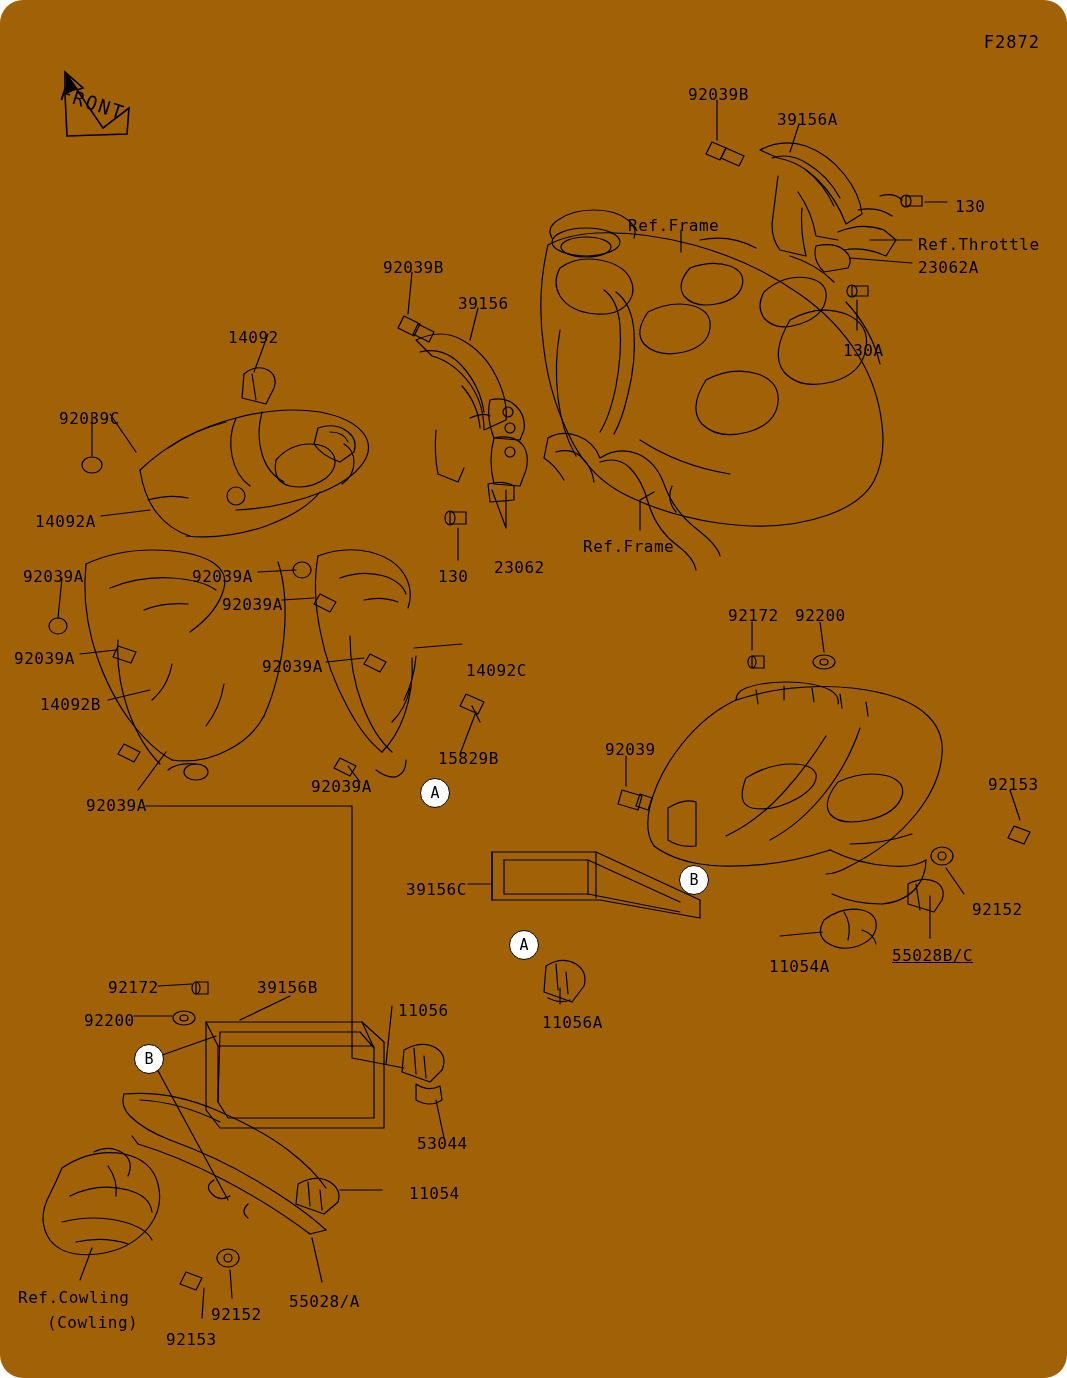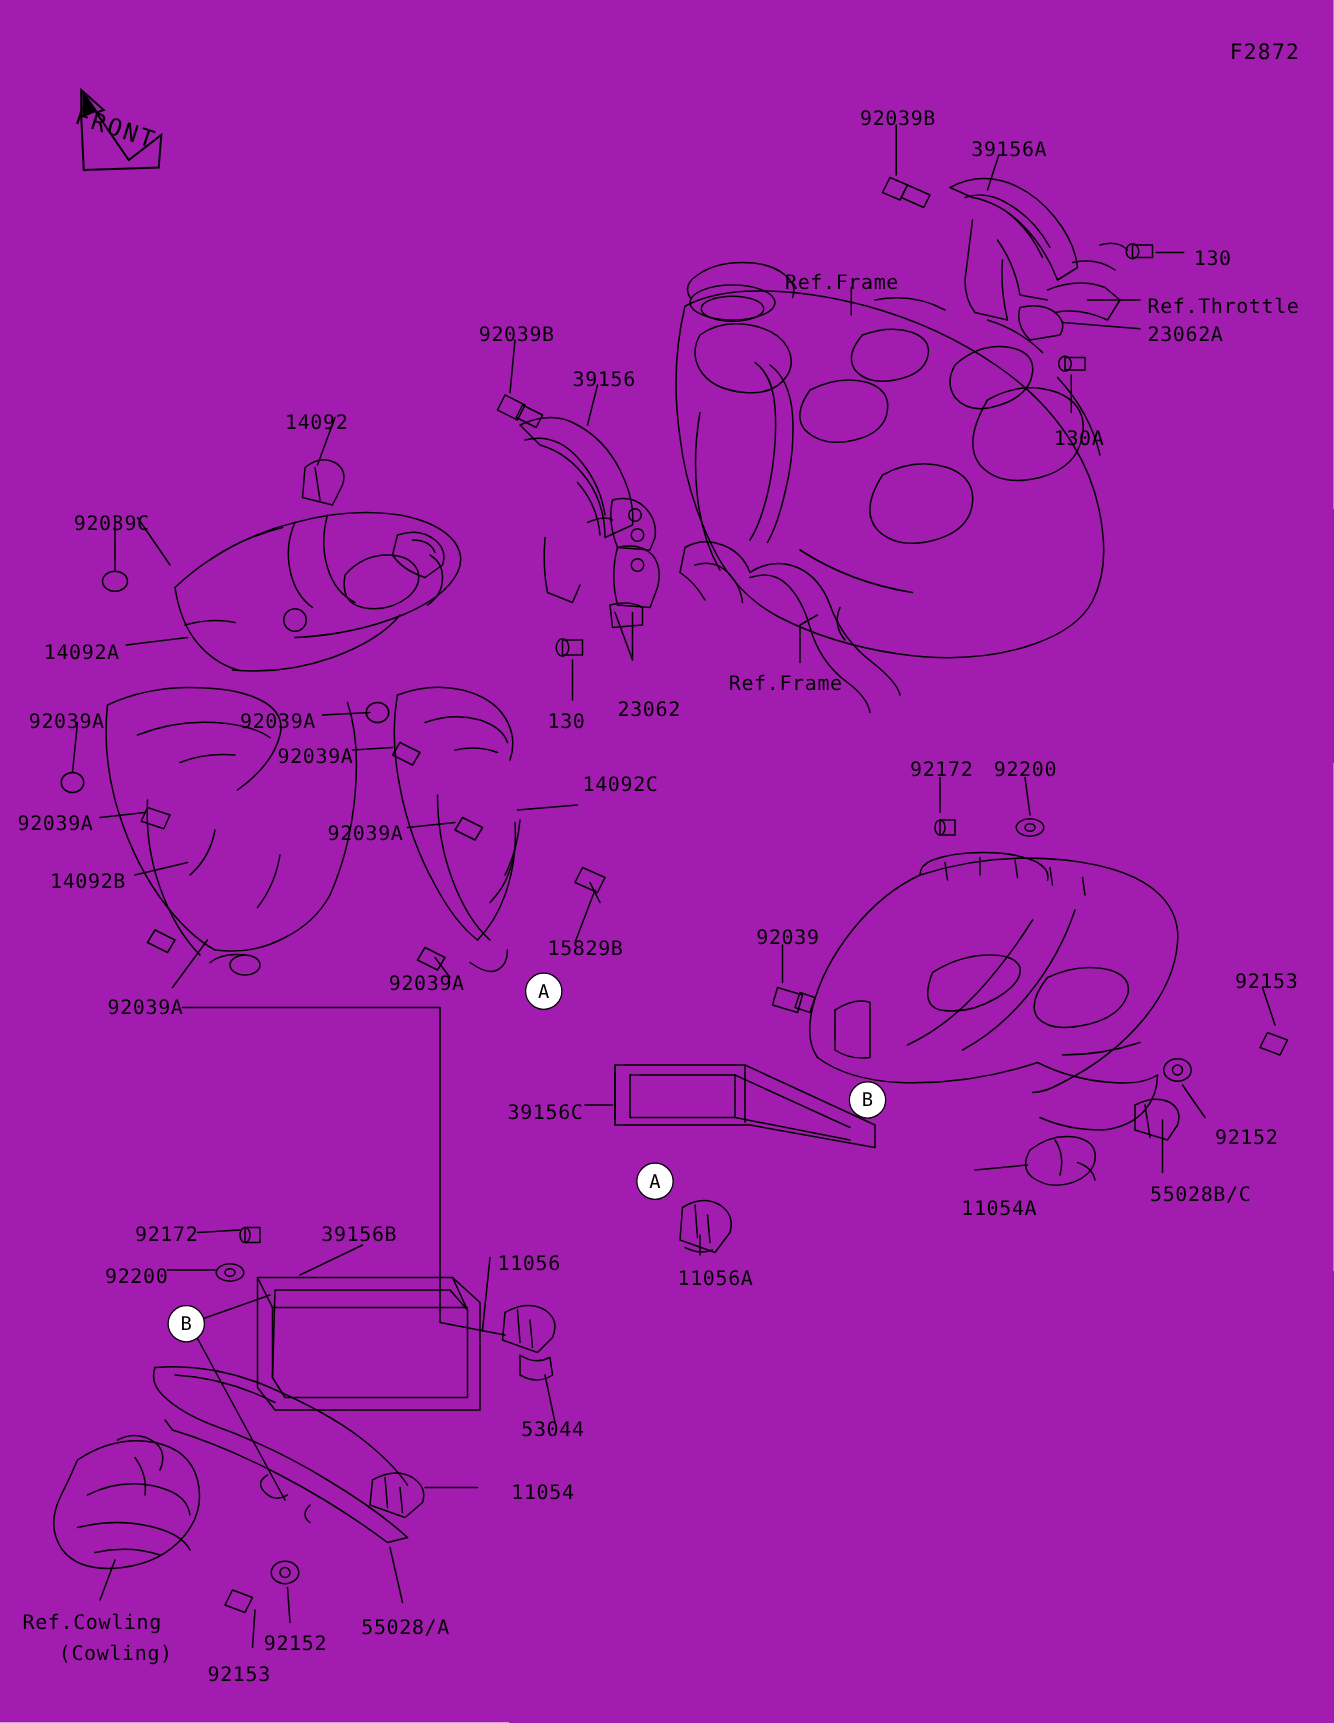--- a/index.html
+++ b/index.html
@@ -4,23 +4,24 @@
 <style>
   html, body {
     margin: 0;
     padding: 0;
     background: #ffffff;
   }
   #page {
     position: relative;
     width: 1067px;
     height: 1378px;
-    background: #a21caf;
+    background: #a16207;
     font-family: "DejaVu Sans Mono", monospace;
     overflow: hidden;
+    border-radius: 23px;
   }
   .lbl {
     position: absolute;
     font-family: "DejaVu Sans Mono", monospace;
     font-size: 16px;
     color: #000000;
     white-space: pre;
     letter-spacing: 0.5px;
   }
   .diagram-svg {
@@ -348,32 +349,32 @@
   <div class="lbl" style="left:228px; top:328px;">14092</div>
   <div class="lbl" style="left:59px;  top:409px;">92039C</div>
   <div class="lbl" style="left:35px;  top:512px;">14092A</div>
   <div class="lbl" style="left:438px; top:567px;">130</div>
   <div class="lbl" style="left:494px; top:537px;margin-top:21px;">23062</div>
   <div class="lbl" style="left:583px; top:537px;">Ref.Frame</div>
   <div class="lbl" style="left:23px;  top:567px;">92039A</div>
   <div class="lbl" style="left:192px; top:567px;">92039A</div>
   <div class="lbl" style="left:222px; top:595px;">92039A</div>
   <div class="lbl" style="left:14px;  top:649px;">92039A</div>
-  <div class="lbl" style="left:466px; top:618px;">14092C</div>
+  <div class="lbl" style="left:466px; top:661px;">14092C</div>
   <div class="lbl" style="left:262px; top:657px;">92039A</div>
   <div class="lbl" style="left:40px;  top:695px;">14092B</div>
   <div class="lbl" style="left:438px; top:749px;">15829B</div>
   <div class="lbl" style="left:311px; top:777px;">92039A</div>
   <div class="lbl" style="left:86px;  top:796px;">92039A</div>
   <div class="lbl" style="left:728px; top:606px;">92172</div>
   <div class="lbl" style="left:795px; top:606px;">92200</div>
   <div class="lbl" style="left:605px; top:740px;">92039</div>
   <div class="lbl" style="left:988px; top:775px;">92153</div>
   <div class="lbl" style="left:972px; top:900px;">92152</div>
-  <div class="lbl" style="left:920px; top:946px;">55028B/C</div>
+  <div class="lbl" style="left:892px; top:946px;text-decoration:underline;">55028B/C</div>
   <div class="lbl" style="left:769px; top:933px;margin-top:24px;">11054A</div>
   <div class="lbl" style="left:406px; top:880px;">39156C</div>
   <div class="lbl" style="left:542px; top:1013px;">11056A</div>
   <div class="lbl" style="left:108px; top:978px;">92172</div>
   <div class="lbl" style="left:257px; top:978px;">39156B</div>
   <div class="lbl" style="left:398px; top:1001px;">11056</div>
   <div class="lbl" style="left:84px;  top:1011px;">92200</div>
   <div class="lbl" style="left:417px; top:1134px;">53044</div>
   <div class="lbl" style="left:389px; top:1184px;margin-left:20px;">11054</div>
   <div class="lbl" style="left:18px;  top:1288px;">Ref.Cowling</div>

